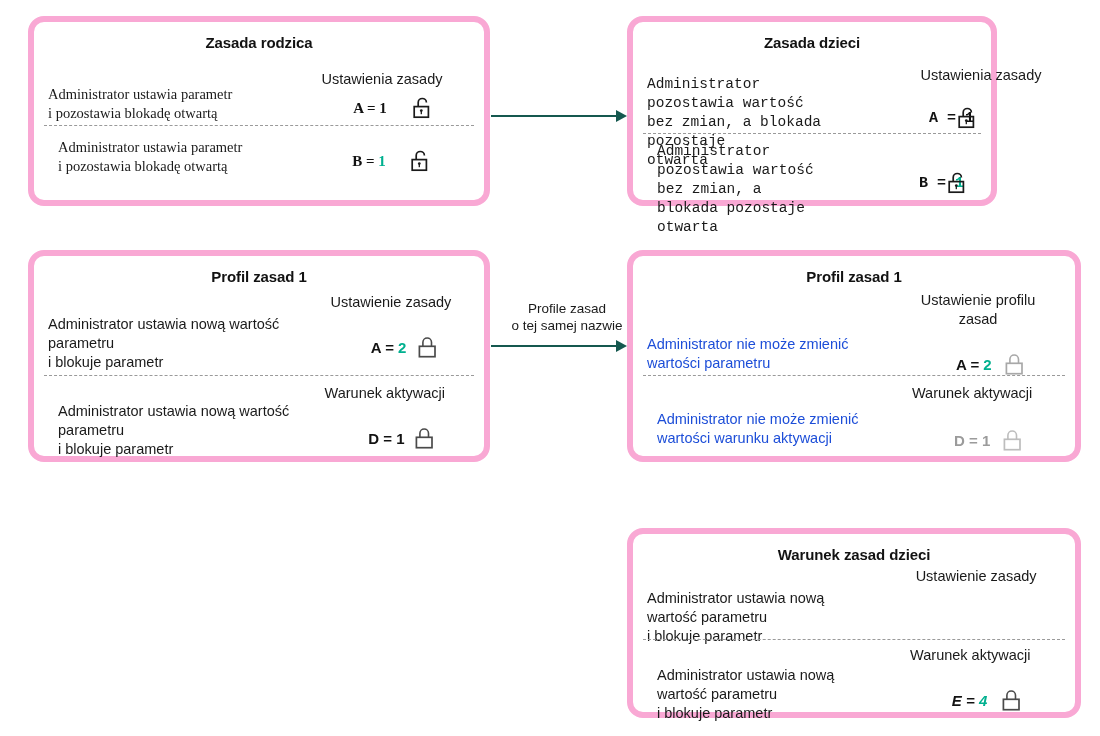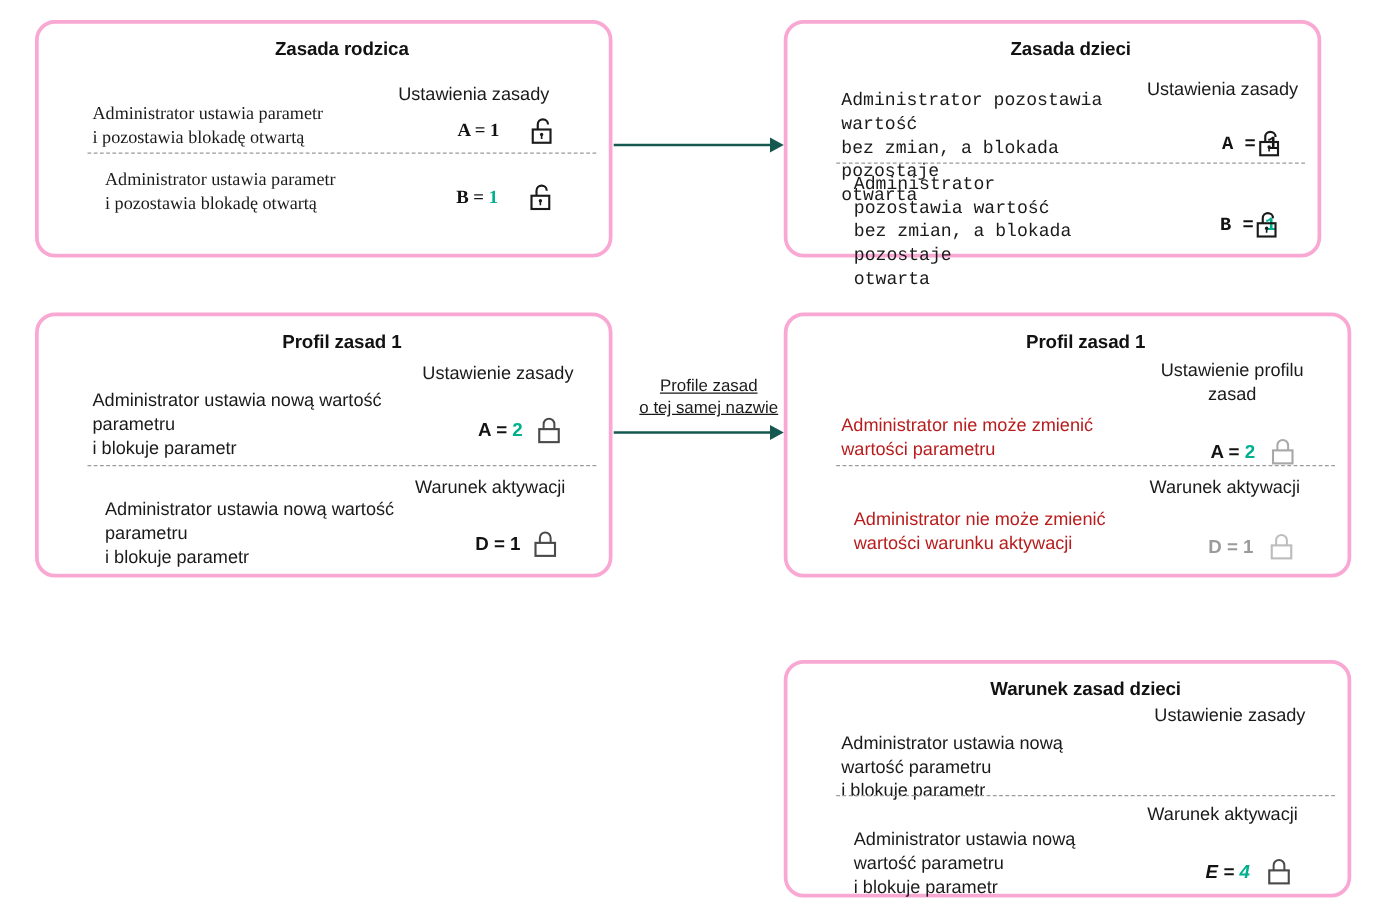--- a/index.html
+++ b/index.html
@@ -12,24 +12,23 @@
     height: 736px;
     position: relative;
     font-family: "Liberation Sans", "DejaVu Sans", sans-serif;
     color: #1a1a1a;
     overflow: hidden;
   }
 
   .card {
     position: absolute;
     box-sizing: border-box;
-    border: 3px solid #f9a8d4;
+    border: 6px solid #f9a8d4;
     border-radius: 16px;
     background: #ffffff;
-    padding-left: 29px;
   }
 
   .card-title {
     text-align: center;
     font-weight: bold;
     font-size: 15px;
     color: #121212;
     letter-spacing: -0.1px;
     margin-top: 12px;
     margin-bottom: 2px;
@@ -52,21 +51,21 @@
 
   .row-desc {
     font-size: 14.5px;
     line-height: 19px;
     color: #1a1a1a;
     white-space: pre-line;
     padding-top: 2px;
   }
 
   .row-desc.dim {
-    color: #b91c1c;
+    color: #1d4ed8;
   }
 
   .row-right {
     position: relative;
     display: flex;
     flex-direction: column;
     align-items: stretch;
   }
 
   .col-header {
@@ -171,21 +170,21 @@
             <rect x="2.2" y="10.6" width="14.2" height="10.6" fill="none" stroke="#1a1a1a" stroke-width="1.7"></rect>
             <circle cx="9.3" cy="14.6" r="1.35" fill="#1a1a1a"></circle>
             <rect x="8.65" y="15" width="1.3" height="3.2" fill="#1a1a1a"></rect>
           </svg>
         </span>
       </div>
     </div>
   </div>
 </div>
 
-<div class="card" style="left:627px; top:16px; width:430px; height:190px;">
+<div class="card" style="left:627px; top:16px; width:370px; height:190px;">
   <div class="card-title">Zasada dzieci</div>
 
   <div class="col-header" style="position:absolute; left:258px; top:44px; width:180px;">Ustawienia zasady</div>
 
   <div class="rows" style="margin-top:18px;font-family:Liberation Mono, monospace;">
     <div class="row" style="padding:4px 12px 6px 14px; height:64px;">
       <div class="row-desc" style="width:250px;">Administrator pozostawia wartość
 bez zmian, a blokada pozostaje
 otwarta</div>
       <div class="val-lock" style="width:180px; padding-top:20px;">
@@ -316,21 +315,21 @@
               <path d="M4.9 11.2 V7.3 a4.3 4.3 0 0 1 8.6 0 V11.2" fill="none" stroke="#bdbdbd" stroke-width="1.6"></path>
               <rect x="1.4" y="11.3" width="15.6" height="10.4" fill="none" stroke="#bdbdbd" stroke-width="1.7"></rect>
             </svg>
           </span>
         </div>
       </div>
     </div>
   </div>
 </div>
 
-<div class="arrow-wrap" style="left:491px; top:300px; width:152px;text-decoration:underline;">
+<div class="arrow-wrap" style="left:491px; top:300px; width:152px;">
   <div class="arrow-label">Profile zasad
 o tej samej nazwie</div>
   <div class="arrow-line" style="margin-top:6px;">
     <div class="shaft" style="width:125px;"></div>
     <div class="head" style="left:125px;"></div>
   </div>
 </div>
 
 <div class="card" style="left:627px; top:528px; width:454px; height:190px;">
   <div class="card-title">Warunek zasad dzieci</div>

